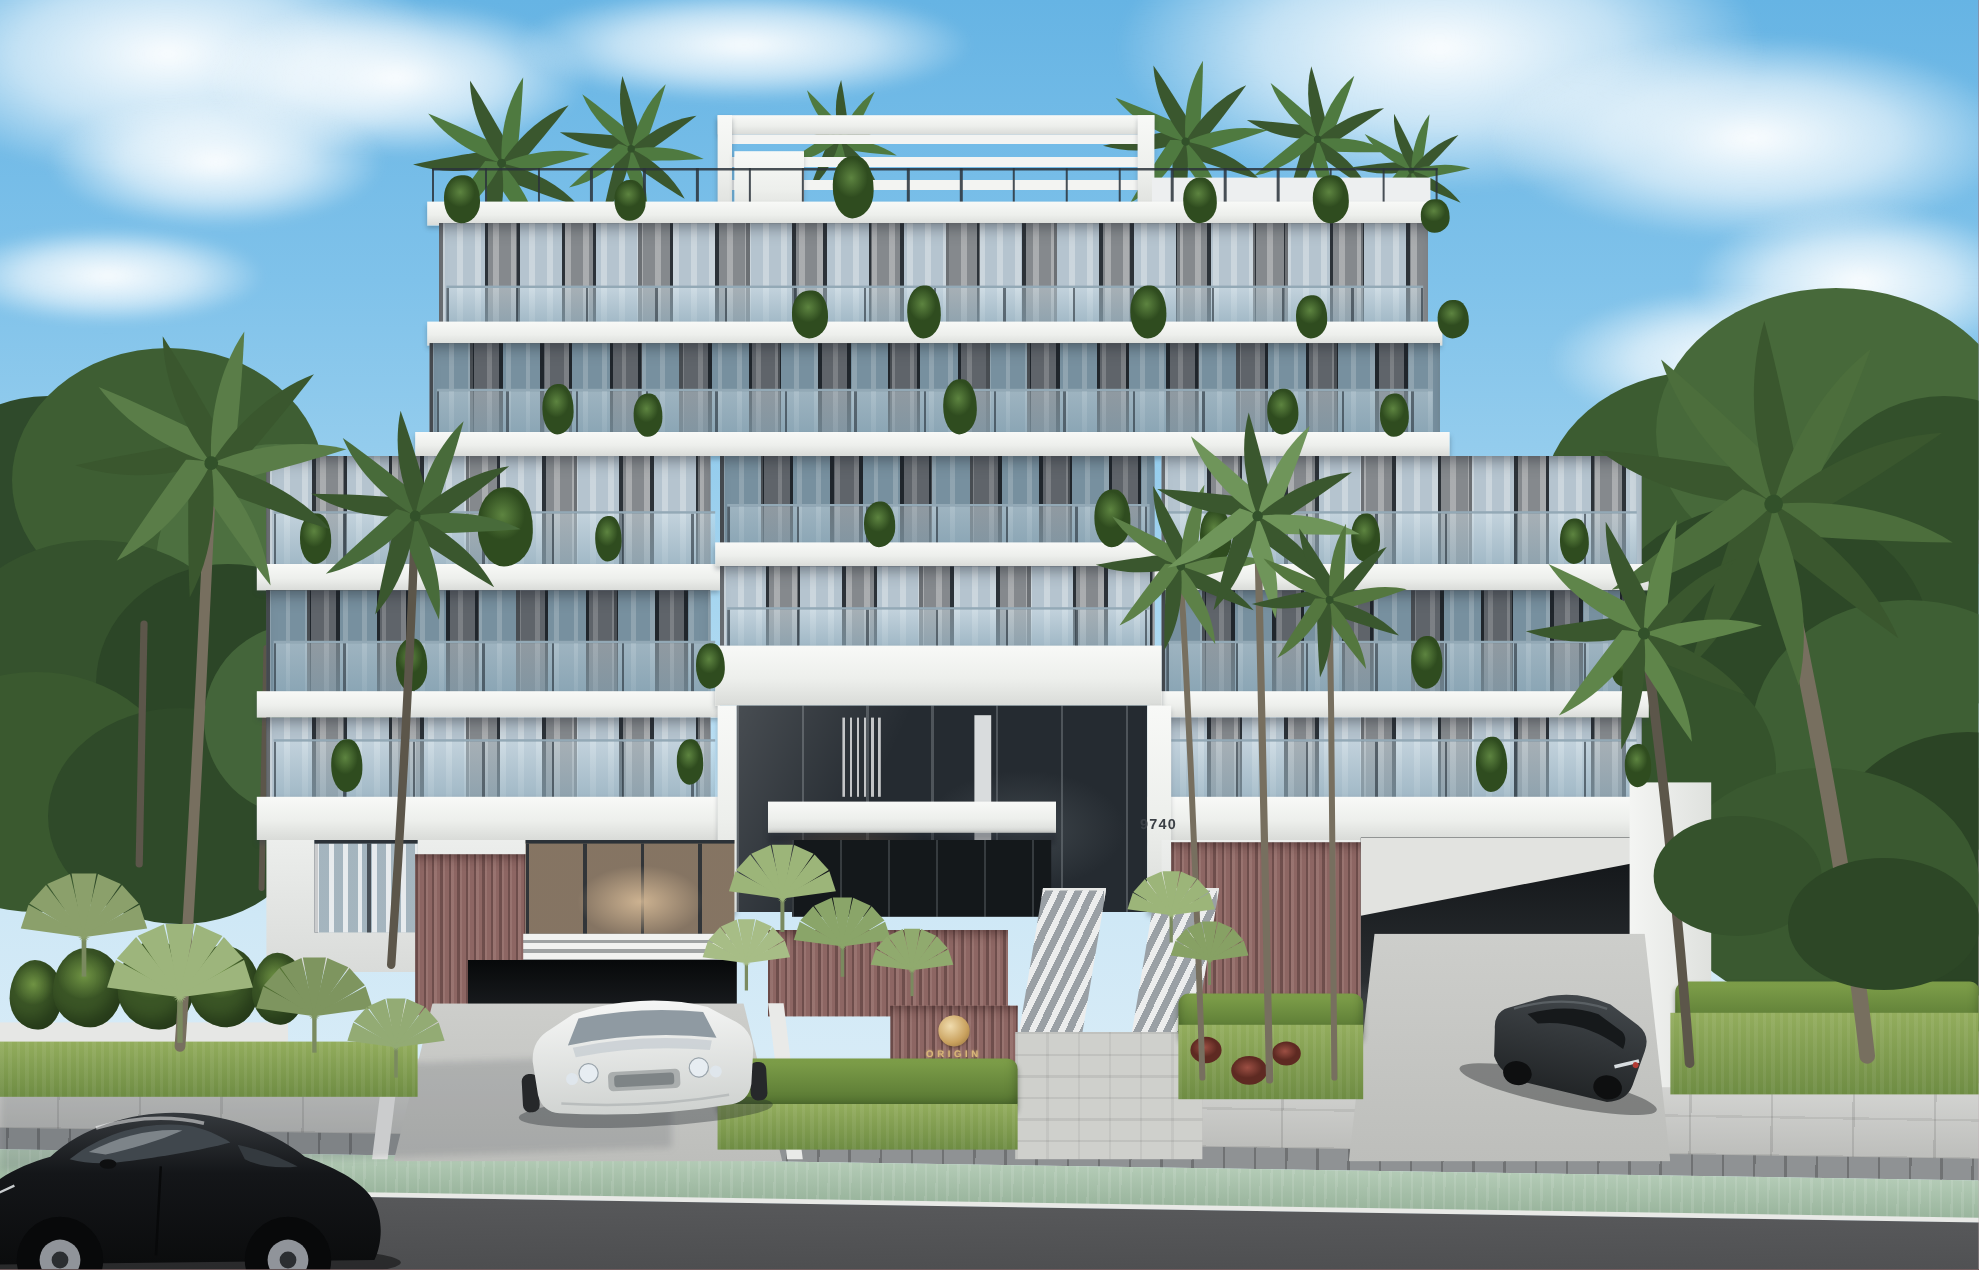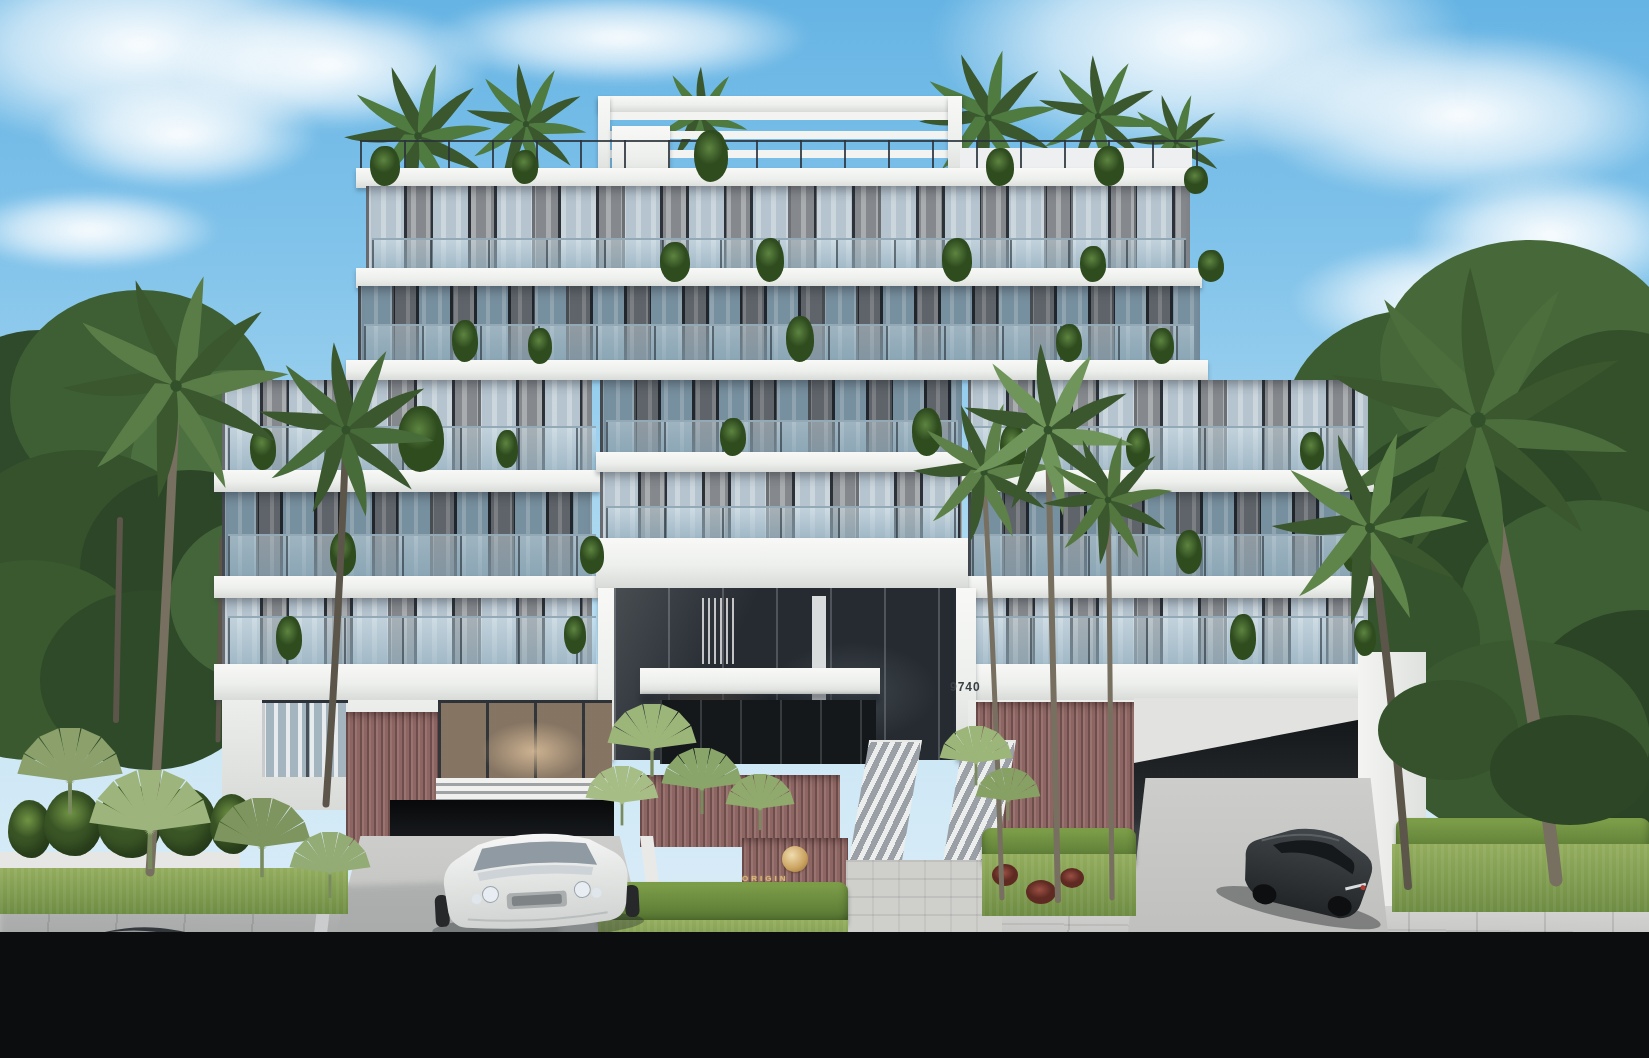--- a/index.html
+++ b/index.html
@@ -1,16 +1,16 @@
 <!DOCTYPE html>
 <html><head>
 <meta charset="utf-8">
 <style>
   html,body{margin:0;padding:0;background:#0c0d0e;font-family:"Liberation Sans",sans-serif;}
-  .stage{position:relative;width:1649px;height:932px;overflow:hidden;background:#fca5a5;}
+  .stage{position:relative;width:1649px;height:1058px;overflow:hidden;background:#fca5a5;}
   .abs{position:absolute;}
   
   .sky{left:0;top:0;width:1649px;height:1058px;background:linear-gradient(180deg,#66b4e4 0%,#7fc2ea 22%,#a7d6f0 48%,#cfe8f6 72%,#e2f0f8 100%);}
   .cloud{background:radial-gradient(closest-side,rgba(255,255,255,.97) 0%,rgba(255,255,255,.6) 55%,rgba(255,255,255,0) 100%);filter:blur(5px);border-radius:50%;}
   
   .slab{background:linear-gradient(180deg,#f8f9f7 0%,#edefec 55%,#d9dbd8 100%);box-shadow:0 3px 4px rgba(50,60,72,.35);}
   .wall{background-color:#6a6f75;background-image:repeating-linear-gradient(90deg,rgba(255,255,255,.30) 0 5px,rgba(255,255,255,0) 5px 15px),repeating-linear-gradient(90deg,#2c3238 0 3px,#b5c4cf 3px 38px,#2c3238 38px 41px,#85898d 41px 64px);box-shadow:inset 0 10px 14px -8px rgba(25,30,36,.55);}
   .wall.dark{background-image:repeating-linear-gradient(90deg,rgba(255,255,255,.18) 0 4px,rgba(255,255,255,0) 4px 16px),repeating-linear-gradient(90deg,#20262c 0 3px,#77909f 3px 34px,#20262c 34px 37px,#5f646a 37px 58px);}
   .grail{background-image:repeating-linear-gradient(90deg,rgba(35,45,54,.6) 0 2px,rgba(35,45,54,0) 2px 58px),linear-gradient(180deg,rgba(212,229,238,.42),rgba(146,175,191,.65));border-top:2px solid #93a9b6;}
   .mrail{background-image:repeating-linear-gradient(90deg,rgba(42,50,58,.85) 0 2px,transparent 2px 44px);border-top:2px solid rgba(42,50,58,.85);}
@@ -30,21 +30,21 @@
   .curb{background:#e9eae8;}
   .walkway{background-color:#cfd0cc;background-image:repeating-linear-gradient(180deg,rgba(0,0,0,.07) 0 2px,transparent 2px 18px),repeating-linear-gradient(90deg,rgba(0,0,0,.05) 0 2px,transparent 2px 26px);}
   .stair{background:repeating-linear-gradient(116deg,#eceded 0 5px,#9aa0a5 5px 11px);clip-path:polygon(34% 0,100% 0,66% 100%,0 100%);box-shadow:inset 0 0 0 2px #e8e9e7;}
   .sidewalk{background-color:#c8c9c6;background-image:repeating-linear-gradient(90deg,rgba(0,0,0,.10) 0 2px,transparent 2px 68px),repeating-linear-gradient(180deg,transparent 0 30px,rgba(0,0,0,.07) 30px 32px),linear-gradient(rgba(255,255,255,.25),rgba(0,0,0,.06));}
   .paverstrip{background-color:#8f9294;background-image:repeating-linear-gradient(90deg,rgba(0,0,0,.22) 0 2px,transparent 2px 26px);}
   .greenlane{background-color:#a9c4ac;background-image:repeating-linear-gradient(90deg,rgba(255,255,255,.10) 0 2px,transparent 2px 9px),linear-gradient(180deg,rgba(255,255,255,.12),rgba(40,70,45,.12));}
   .asphalt{background:linear-gradient(180deg,#57585a,#494a4c);}
   .whiteline{background:#e8e9e6;}
   .shadow-soft{background:rgba(45,52,60,.16);filter:blur(3px);}
   
-  .signbrand{color:#d8b578;font-size:8px;font-weight:bold;letter-spacing:3px;text-align:left;text-shadow:0 0 2px rgba(216,181,120,.9);}
+  .signbrand{color:#d8b578;font-size:8px;font-weight:bold;letter-spacing:3px;text-align:center;text-shadow:0 0 2px rgba(216,181,120,.9);}
   .signtagbar{background:rgba(216,181,120,.55);border-radius:2px;}
   .golddisc{background:radial-gradient(circle at 38% 35%,#f0dcae,#c9a15e 60%,#8f6d36);border-radius:50%;box-shadow:0 1px 2px rgba(60,40,10,.4);}
   .addrnum{color:#3b4046;font-size:12px;font-weight:bold;letter-spacing:1px;}
   .chandelier{background:repeating-linear-gradient(90deg,rgba(255,255,255,.9) 0 2px,transparent 2px 6px);opacity:.8;filter:blur(.4px);}
   svg .trunk{fill:none;stroke:#776f5f;stroke-linecap:round;}
   svg .trunkD{fill:none;stroke:#5c564a;stroke-linecap:round;}
 </style>
 </head>
 <body>
 

